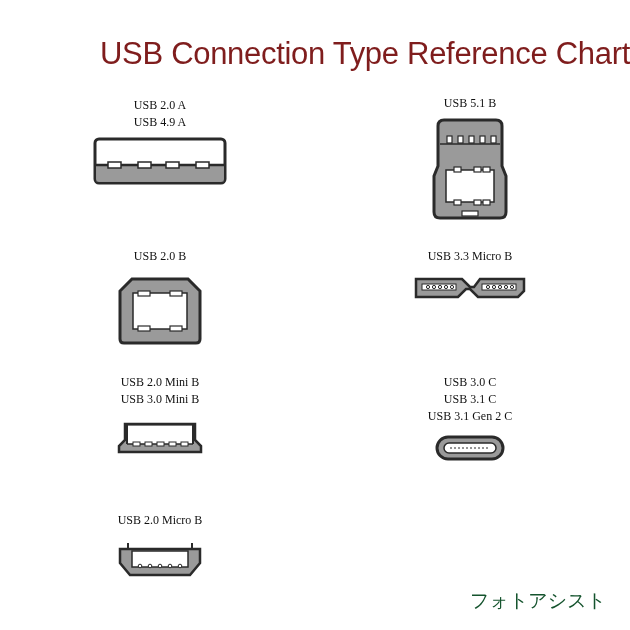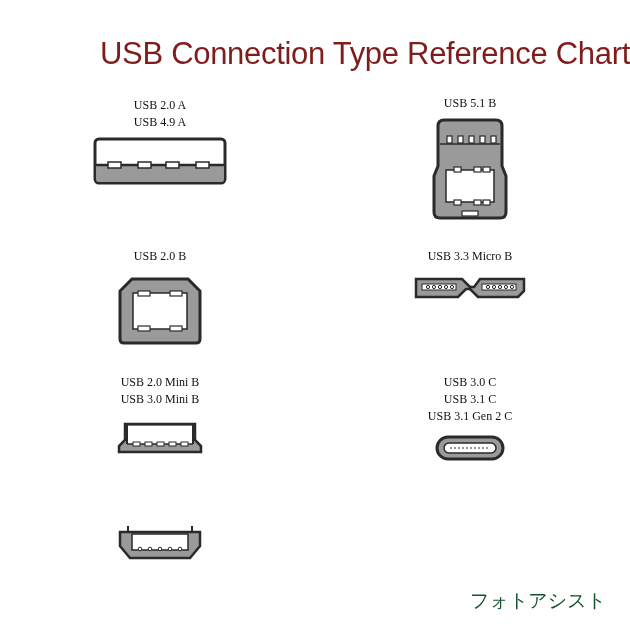--- a/index.html
+++ b/index.html
@@ -119,20 +119,21 @@
   <div style="margin-top:10px;">
     <svg width="70" height="26" viewBox="0 0 70 26">
       <rect x="2" y="2" width="66" height="22" rx="11" fill="#9a9a9a" stroke="#2a2a2a" stroke-width="3"></rect>
       <rect x="9" y="8" width="52" height="10" rx="5" fill="#fff" stroke="#2a2a2a" stroke-width="1.5"></rect>
       <line x1="15" y1="13" x2="55" y2="13" stroke="#2a2a2a" stroke-width="1" stroke-dasharray="2,2"></line>
     </svg>
   </div>
 </div>
 
 <div class="item" style="left:85px; top:512px; width:150px;">
+  <div class="label">USB 2.0 Micro B</div>
   <div style="margin-top:12px;">
     <svg width="84" height="38" viewBox="0 0 84 38">
       <line x1="10" y1="2" x2="10" y2="8" stroke="#2a2a2a" stroke-width="2"></line>
       <line x1="74" y1="2" x2="74" y2="8" stroke="#2a2a2a" stroke-width="2"></line>
       <path d="M2 8 H82 V22 L72 34 H12 L2 22 Z" fill="#9a9a9a" stroke="#2a2a2a" stroke-width="2.5"></path>
       <rect x="14" y="10" width="56" height="16" fill="#fff" stroke="#2a2a2a" stroke-width="1.5"></rect>
       <g fill="#fff" stroke="#2a2a2a" stroke-width="1">
         <circle cx="22" cy="25" r="1.8"></circle>
           <circle cx="32" cy="25" r="1.8"></circle>
           <circle cx="42" cy="25" r="1.8"></circle>

